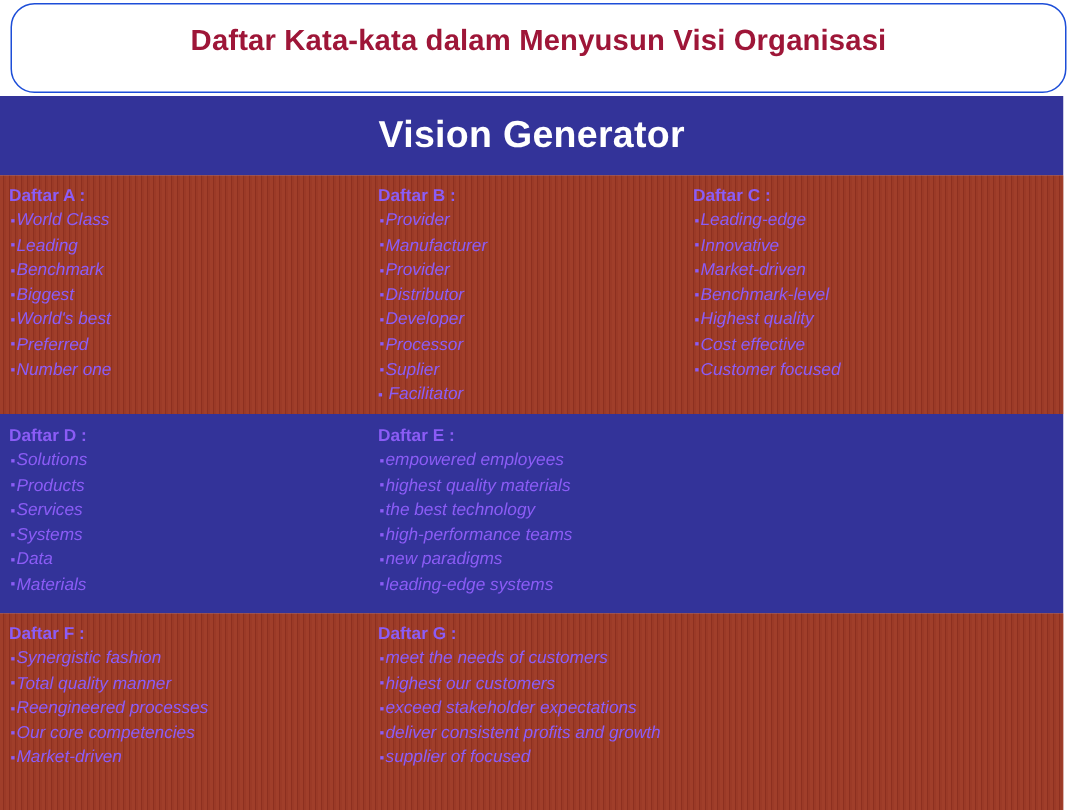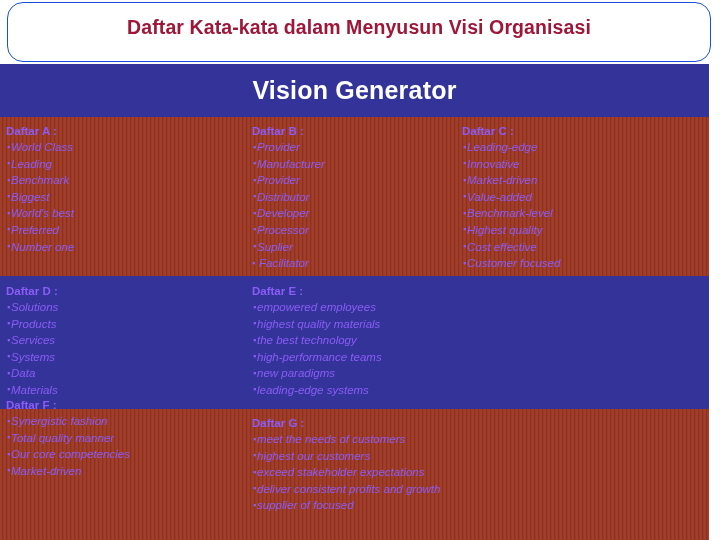--- a/index.html
+++ b/index.html
@@ -195,21 +195,20 @@
       <li class="tight">Facilitator</li>
     </ul>
   </div>
 
   <div class="col cx-3" style="top:123px;">
     <div class="col-head">Daftar C :</div>
     <ul>
       <li>Leading-edge</li>
       <li>Innovative</li>
       <li>Market-driven</li>
-      <li>Value-added</li>
       <li>Benchmark-level</li>
       <li>Highest quality</li>
       <li>Cost effective</li>
       <li>Customer focused</li>
     </ul>
   </div>
 
   <div class="col cx-1" style="top:283px;">
     <div class="col-head">Daftar D :</div>
     <ul>
@@ -227,25 +226,26 @@
     <ul>
       <li>empowered employees</li>
       <li>highest quality materials</li>
       <li>the best technology</li>
       <li>high-performance teams</li>
       <li>new paradigms</li>
       <li>leading-edge systems</li>
     </ul>
   </div>
 
-  <div class="col cx-1" style="top:397px;">
+  <div class="col cx-1" style="top:415px;">
     <div class="col-head">Daftar F :</div>
     <ul>
       <li>Synergistic fashion</li>
       <li>Total quality manner</li>
+      <li>Reengineered processes</li>
       <li>Our core competencies</li>
       <li>Market-driven</li>
     </ul>
   </div>
 
   <div class="col cx-2" style="top:415px;">
     <div class="col-head">Daftar G :</div>
     <ul>
       <li>meet the needs of customers</li>
       <li>highest our customers</li>

